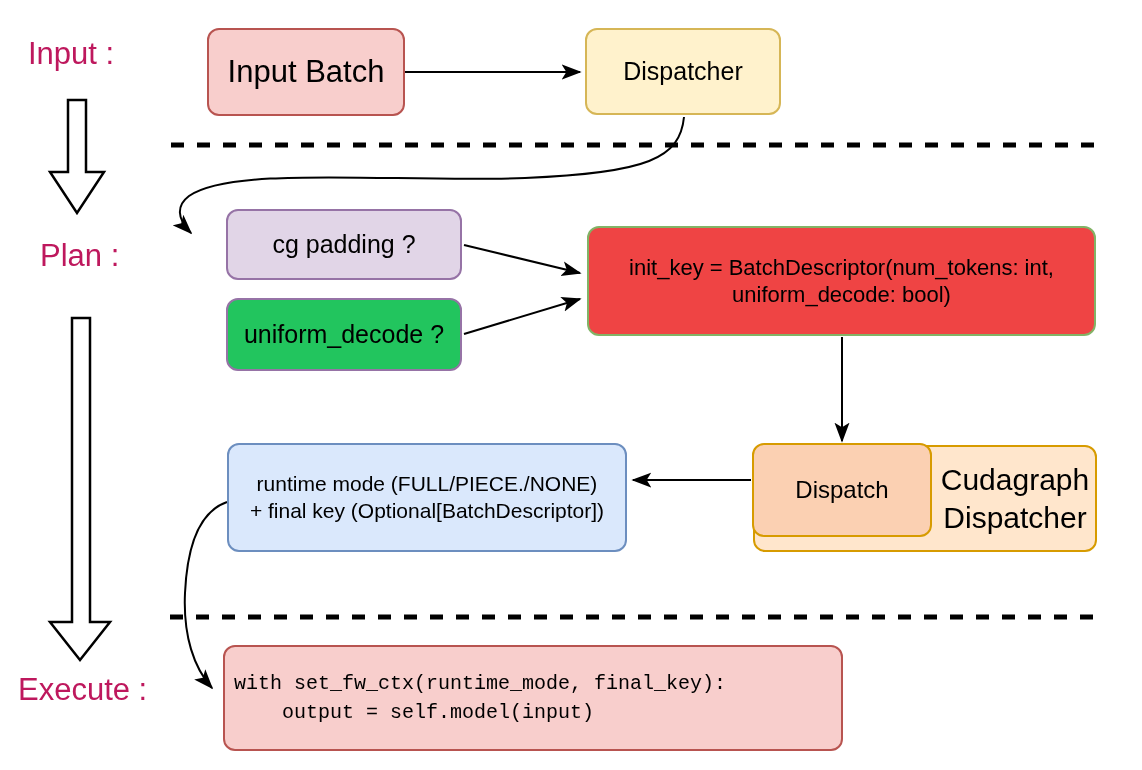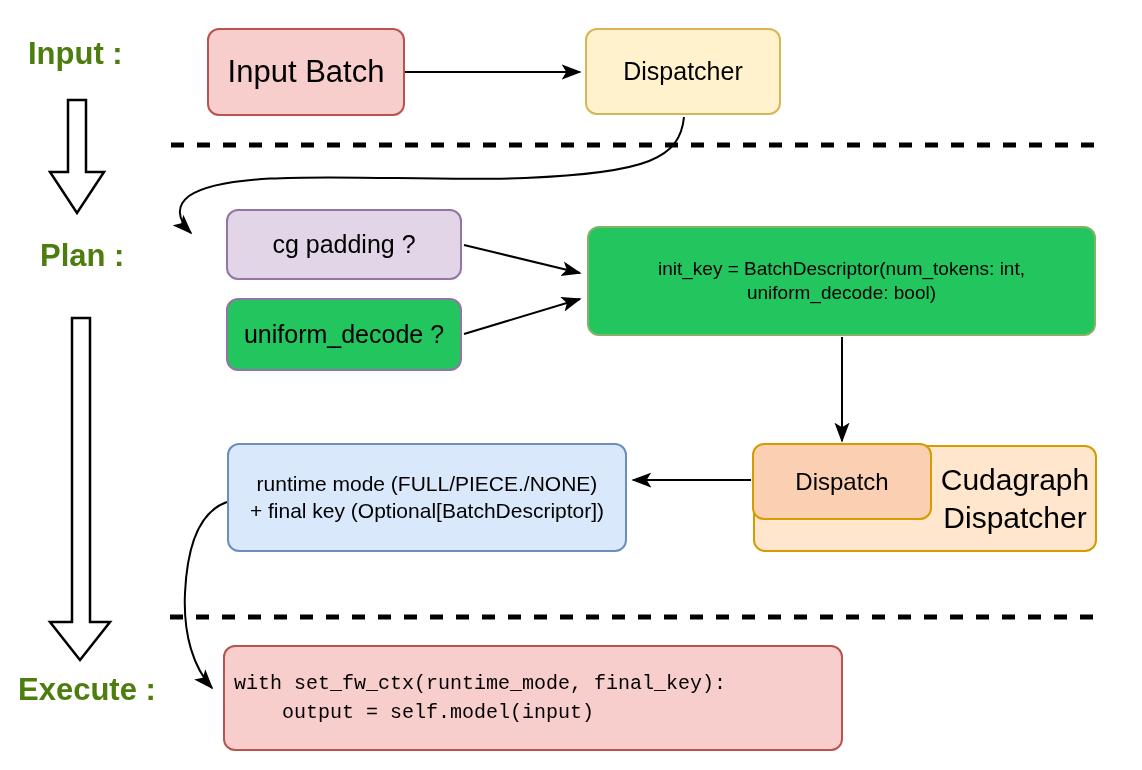--- a/index.html
+++ b/index.html
@@ -10,33 +10,33 @@
   .connector-layer { position:absolute; left:0; top:0; width:1142px; height:770px; z-index:1; }
   .connector-layer * { vector-effect:non-scaling-stroke; }
 
   .node {
     position:absolute; box-sizing:border-box; z-index:2;
     border:2px solid #000; border-radius:12px;
     display:flex; flex-direction:column; align-items:center; justify-content:center;
     text-align:center; line-height:1.25;
   }
   .stage-label {
-    position:absolute; z-index:2; font-weight:bold; font-size:31px; color:#4d7c0f;
+    position:absolute; z-index:2; font-weight:normal; font-size:31px; color:#be185d;
     white-space:nowrap;
   }
 
   #node-input-batch   { left:207px; top:28px;  width:198px; height:88px;  background:#F8CECC; border-color:#B85450; font-size:31px; }
   #node-preprocess    { left:585px; top:28px;  width:196px; height:87px;  background:#FFF2CC; border-color:#D6B656; font-size:25px; }
   #node-cg-padding    { left:226px; top:209px; width:236px; height:71px;  background:#E1D5E7; border-color:#9673A6; font-size:25px; }
   #node-uniform-decode{ left:226px; top:298px; width:236px; height:73px;  background:#22c55e; border-color:#9673A6; font-size:25px; }
-  #node-init-key      { left:587px; top:226px; width:509px; height:110px; background:#22c55e; border-color:#82B366; font-size:19px; }
+  #node-init-key      { left:587px; top:226px; width:509px; height:110px; background:#ef4444; border-color:#82B366; font-size:22px; }
   #node-runtime-mode  { left:227px; top:443px; width:400px; height:109px; background:#DAE8FC; border-color:#6C8EBF; font-size:21px; }
   #node-cudagraph     { left:753px; top:445px; width:344px; height:107px; background:#FFE6CC; border-color:#D79B00; font-size:30px;
                         padding-left:180px; z-index:2; }
-  #node-dispatch      { left:752px; top:443px; width:180px; height:77px;  background:#FBD0B2; border-color:#D79B00; font-size:24px; z-index:3; }
+  #node-dispatch      { left:752px; top:443px; width:180px; height:94px;  background:#FBD0B2; border-color:#D79B00; font-size:24px; z-index:3; }
   #node-execute-code  { left:223px; top:645px; width:620px; height:106px; background:#F8CECC; border-color:#B85450;
                         font-family:"Liberation Mono","DejaVu Sans Mono",monospace; font-size:20px;
                         align-items:flex-start; padding-left:9px; line-height:1.45; }
   #node-execute-code .code-line { white-space:pre; text-align:center; }
 
   #label-input   { left:28px;  top:36px; }
   #label-plan    { left:40px;  top:238px; }
   #label-execute { left:18px;  top:672px; }
 </style>
 </head>

